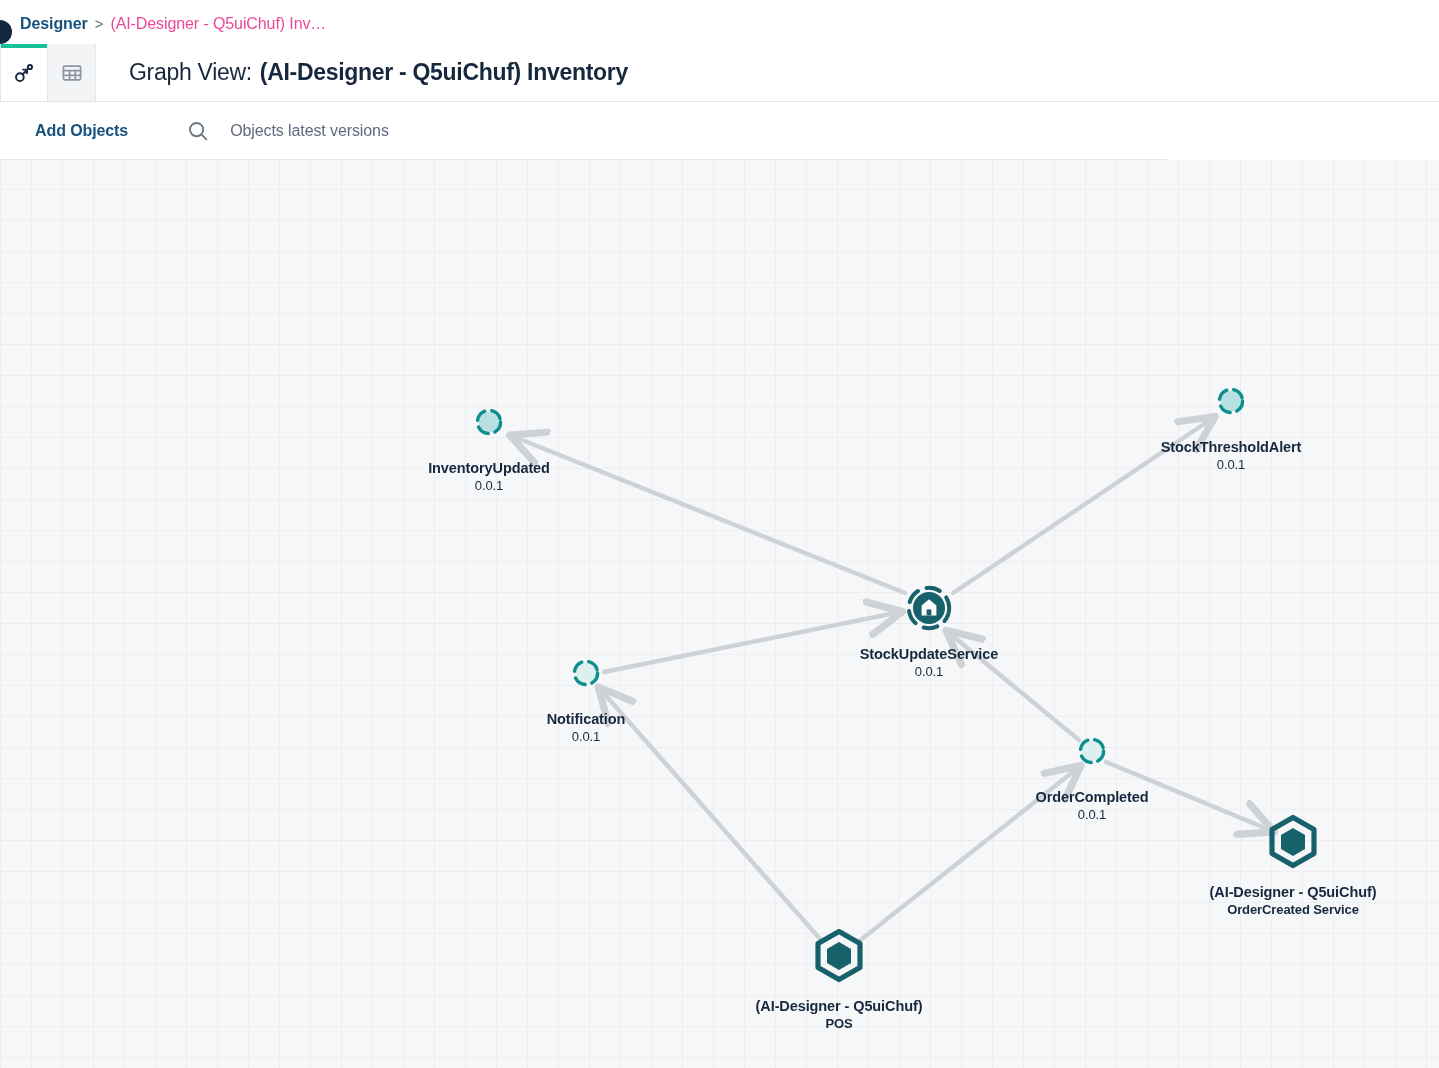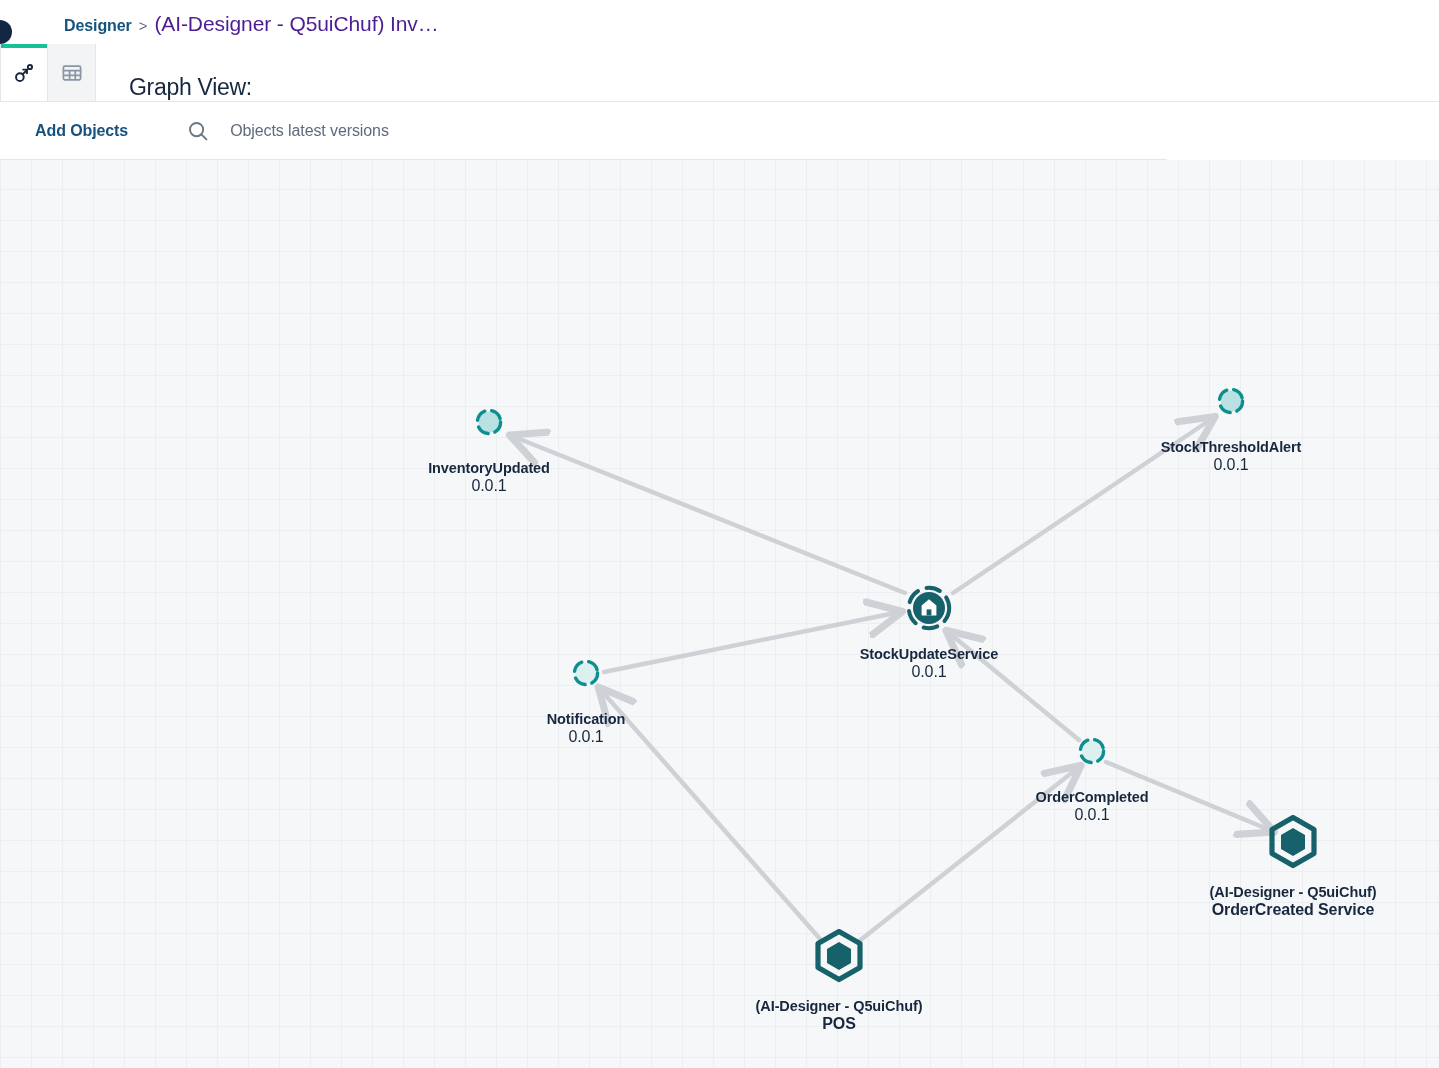--- a/index.html
+++ b/index.html
@@ -15,27 +15,27 @@
   .breadcrumb-bar {
     position: absolute; left: 0; top: 0; width: 1439px; height: 48px;
     background: #ffffff;
     display: flex; align-items: center;
   }
   .logo-dot {
     position: absolute; left: -12px; top: 20px;
     width: 24px; height: 24px; border-radius: 50%;
     background: #132742;
   }
-  .crumb-wrap { display: flex; align-items: baseline; padding-left: 20px; gap: 7px; margin-left: 44px; }
+  .crumb-wrap { display: flex; align-items: baseline; padding-left: 20px; gap: 7px; }
   .crumb-link {
     color: #16527e; font-weight: 700; font-size: 16px;
     letter-spacing: -0.1px; cursor: pointer;
   }
   .crumb-sep { color: #5d6b7d; font-size: 15px; }
-  .crumb-current { color: #4c1d95; font-size: 21px; letter-spacing: -0.1px; }
+  .crumb-current { color: #ec4899; font-size: 16px; letter-spacing: -0.1px; }
 
   
   .tabbar {
     position: absolute; left: 0; top: 44px; width: 1439px; height: 58px;
     background: #ffffff;
     border-bottom: 1px solid #e3e6ea;
     display: flex; align-items: stretch;
   }
   .tab {
     position: relative; width: 48px; display: flex;
@@ -44,21 +44,21 @@
   }
   .tab:first-child { border-left: 1px solid #e3e6ea; }
   .tab.active { background: #ffffff; }
   .tab.active::before {
     content: ""; position: absolute; left: 0; right: 0; top: 0;
     height: 4px; background: #16c098;
   }
   .tab.inactive { background: #f3f4f6; }
   .tab svg { display: block; }
   .view-title {
-    display: flex; align-items: flex-end; gap: 8px;
+    display: flex; align-items: center; gap: 8px;
     padding-left: 33px; font-size: 23px; color: #17283e;
     letter-spacing: -0.3px;
   }
   .view-title .lbl { font-weight: 400; }
   .view-title .val { font-weight: 700; }
 
   
   .toolbar {
     position: absolute; left: 0; top: 102px; width: 1167px; height: 58px;
     background: #ffffff; border-bottom: 1px solid #e3e6ea;
@@ -90,21 +90,21 @@
   .edges { position: absolute; left: 0; top: 0; width: 1439px; height: 908px; }
 
   .node { position: absolute; transform: translate(-50%, -50%); }
   .node-label {
     position: absolute; left: 50%; transform: translateX(-50%);
     text-align: center; white-space: nowrap;
     color: #17283e; font-size: 14.5px; font-weight: 700; letter-spacing: -0.1px;
     line-height: 18px; cursor: pointer; margin-top: 30px;
   }
   .node-version {
-    display: block; font-weight: 400; font-size: 16px; color: #17283e;
+    display: block; font-weight: 400; font-size: 13px; color: #17283e;
   }
   .glyph { position: relative; cursor: pointer; display: block; }
 </style>
 </head>
 <body>
 
 <div class="app">
 
   <div class="breadcrumb-bar">
     <div class="logo-dot"></div>
@@ -129,20 +129,21 @@
     <div class="tab inactive">
       <span>
         <svg width="22" height="22" viewBox="0 0 24 24" fill="none">
           <rect x="2.6" y="4.6" width="18.8" height="14.8" rx="1.6" stroke="#8b95a3" stroke-width="1.9"></rect>
           <path d="M2.6 9.3h18.8M2.6 14.5h18.8M9.4 9.3v10.1M15.6 9.3v10.1" stroke="#8b95a3" stroke-width="1.9"></path>
         </svg>
       </span>
     </div>
     <div class="view-title">
       <span class="lbl">Graph View:</span>
+      <span class="val">(AI-Designer - Q5uiChuf) Inventory</span>
     </div>
   </div>
 
   <div class="toolbar">
     <span class="add-objects">Add Objects</span>
     <span class="search-icon">
       <svg width="24" height="24" viewBox="0 0 24 24" fill="none">
         <circle cx="10.6" cy="10.6" r="6.6" stroke="#6b7785" stroke-width="1.9"></circle>
         <path d="M15.6 15.6L20.4 20.4" stroke="#6b7785" stroke-width="1.9" stroke-linecap="round"></path>
       </svg>

